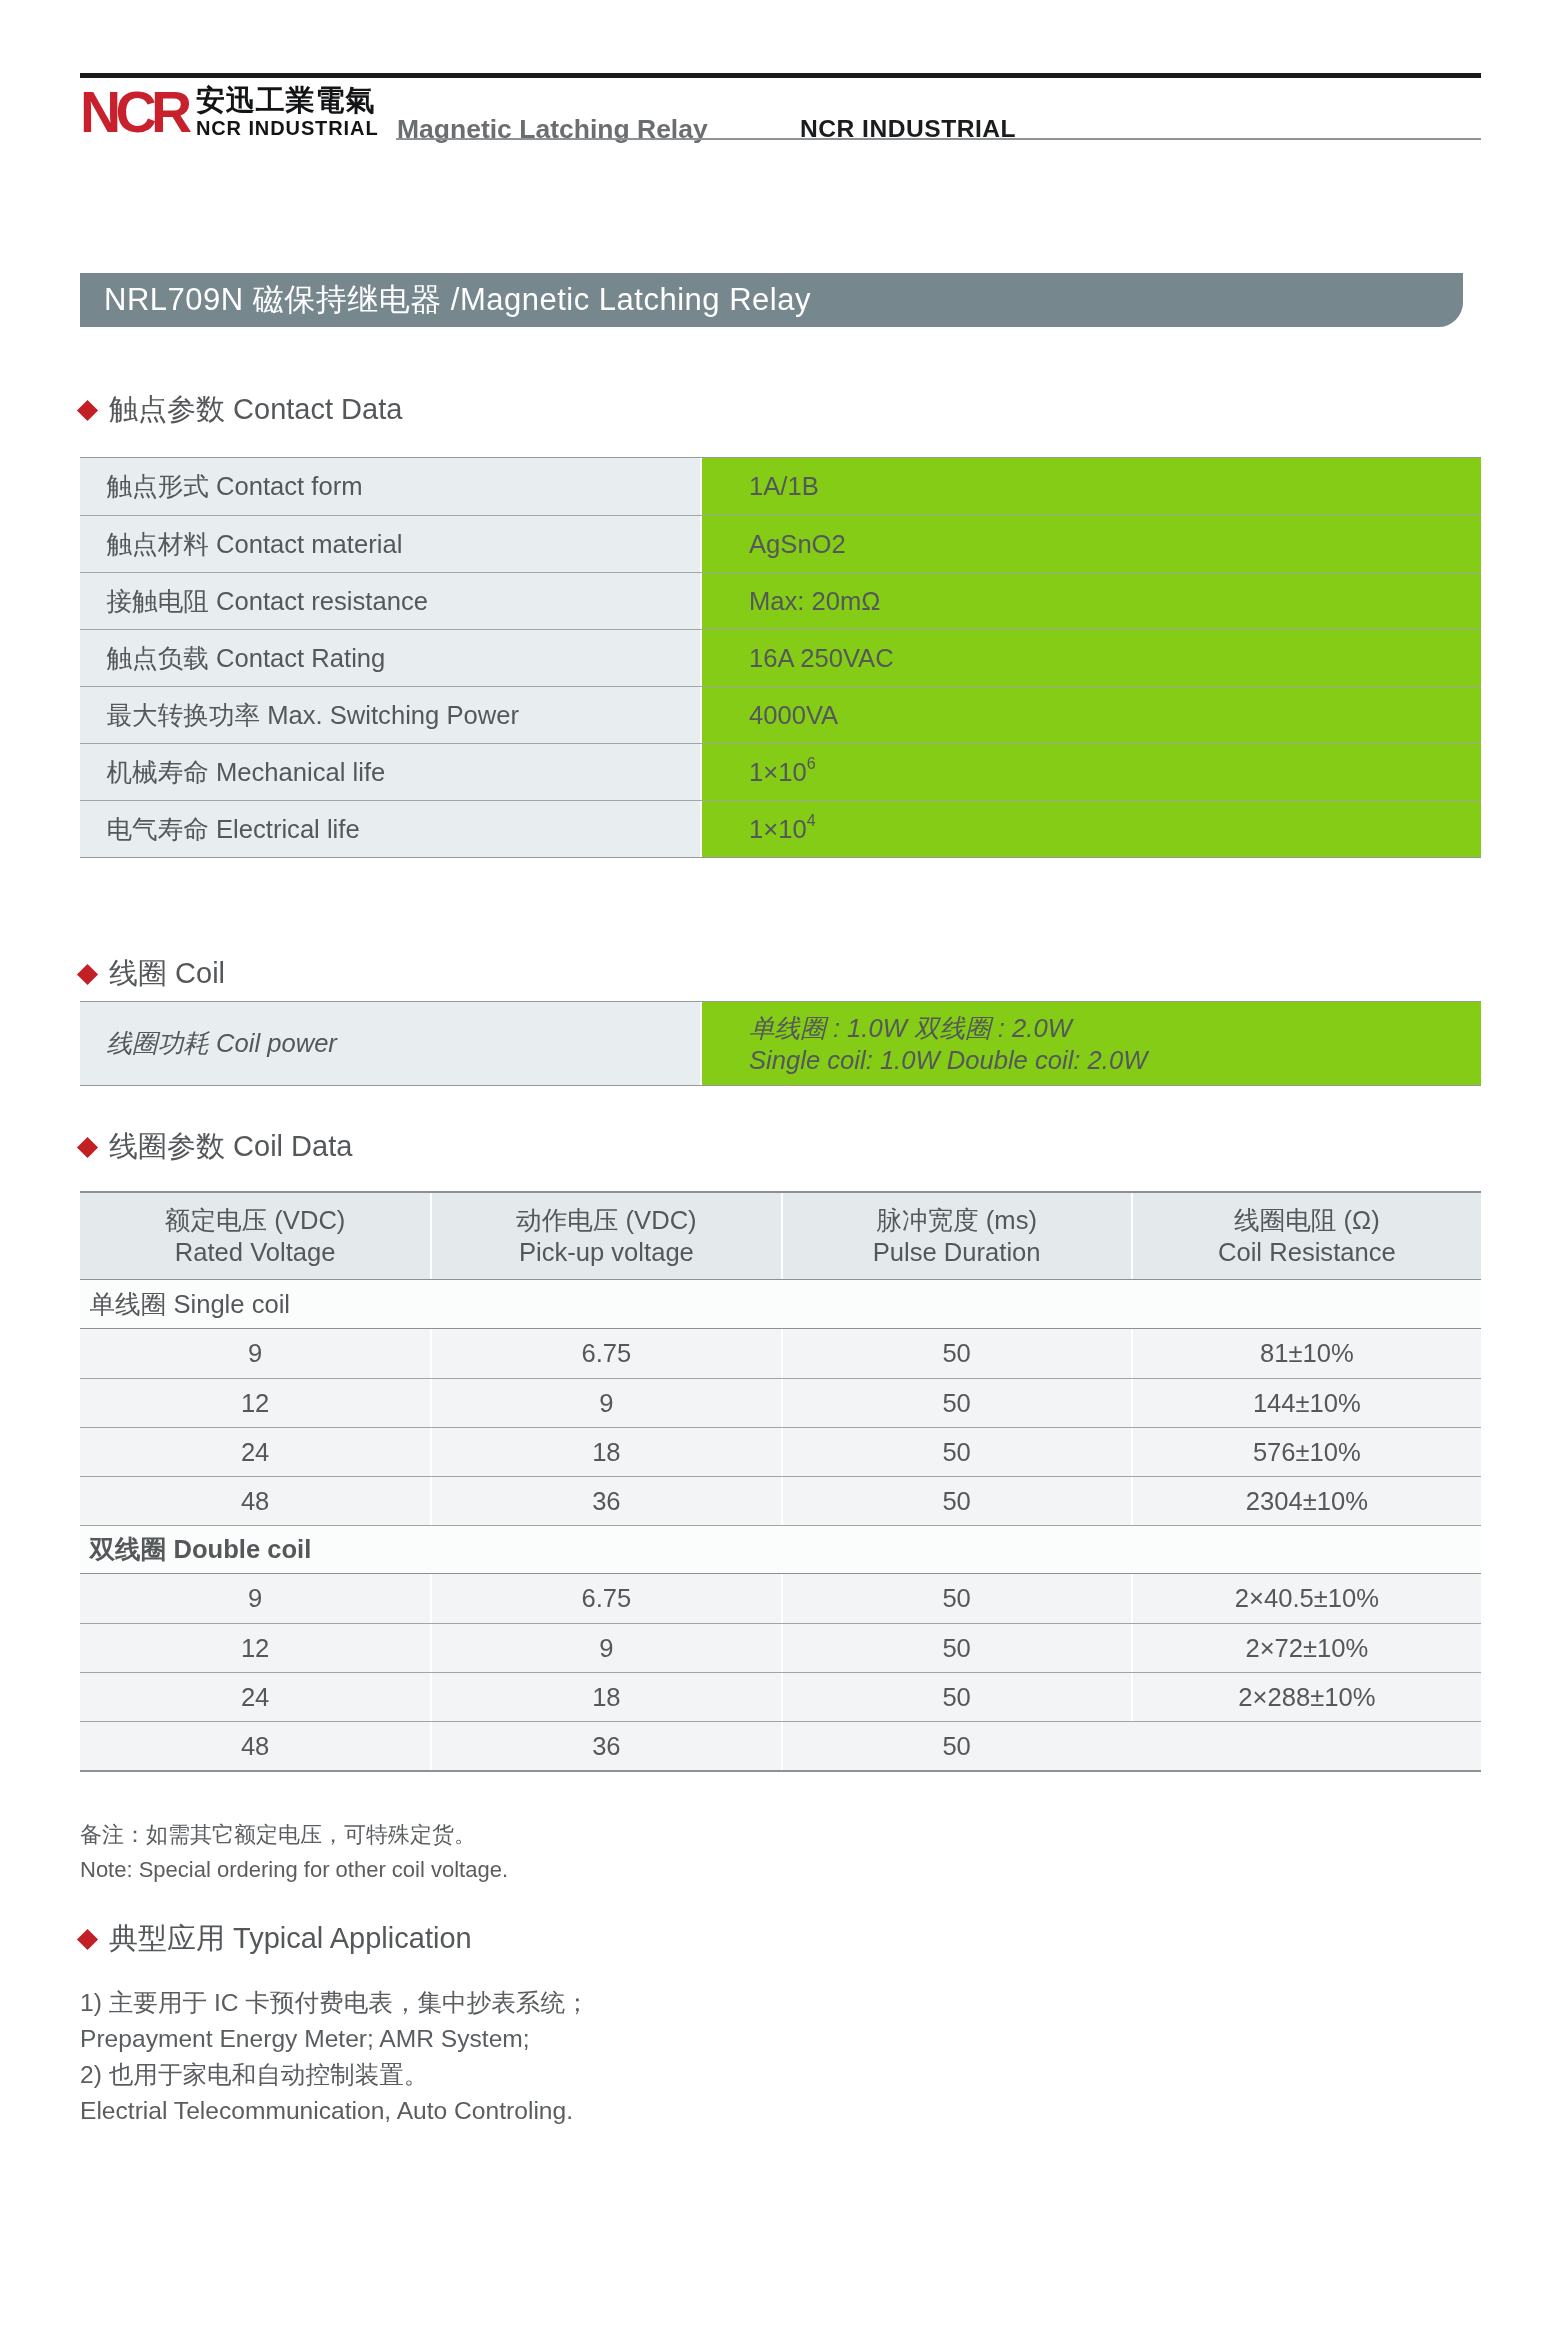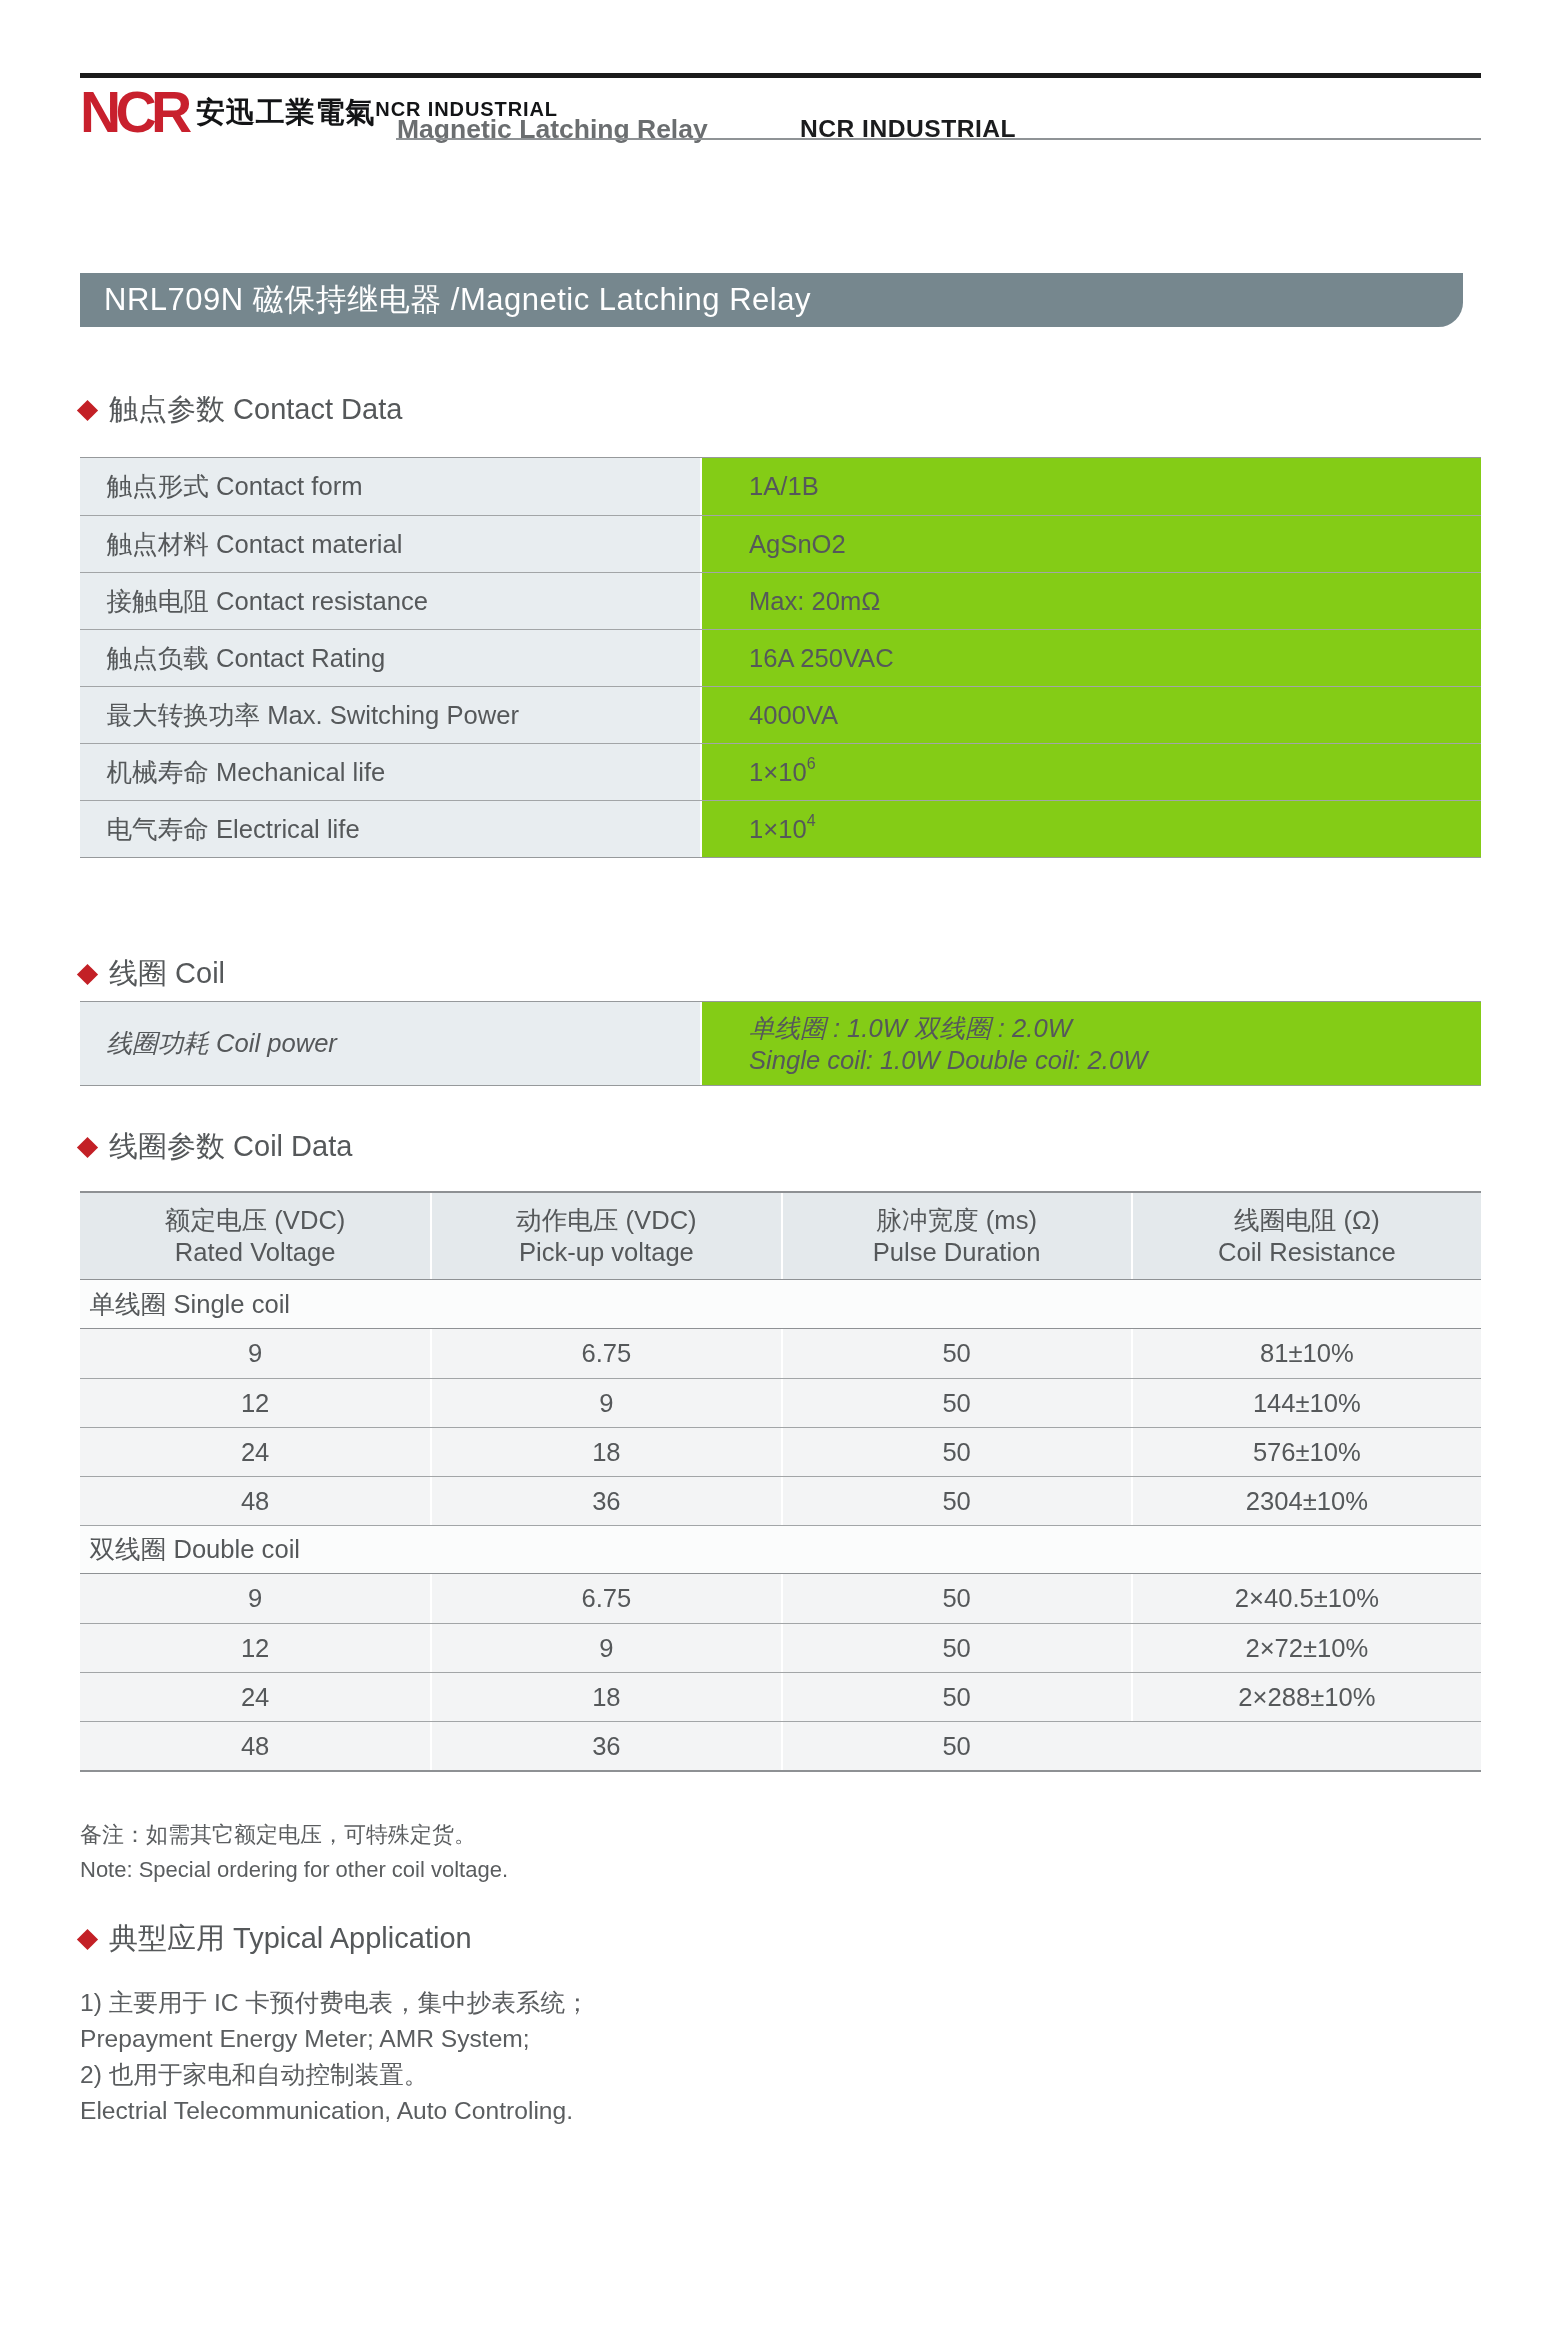--- a/index.html
+++ b/index.html
@@ -10,21 +10,21 @@
     background:#ffffff;
     font-family:"Liberation Sans", "DejaVu Sans", sans-serif;
     color:#55585A;
     overflow:hidden;
   }
 
   
   .top-rule { position:absolute; left:80px; top:73px; width:1401px; height:4.7px; background:#1b1b1b; }
   .logo { position:absolute; left:80px; top:85px; display:flex; align-items:center; gap:9.5px; }
   .logo-ncr { font-size:57px; font-weight:800; color:#C8202D; letter-spacing:-5.7px; line-height:55px; }
-  .logo-col { display:flex; flex-direction:row; justify-content:center; }
+  .logo-col { display:flex; flex-direction:column; justify-content:center; }
   .logo-zh { font-size:29px; font-weight:700; color:#131416; line-height:31px; letter-spacing:0.9px; }
   .logo-en { font-size:20px; font-weight:700; color:#131416; line-height:24px; letter-spacing:0.9px; }
   .doc-type { position:absolute; left:397px; top:114px; font-size:26.5px; color:#6B6E70;font-weight:bold; }
   .company  { position:absolute; left:800px; top:115px; font-size:24.6px; font-weight:700; color:#1b1c1e; letter-spacing:0.5px; }
   .header-rule { position:absolute; left:396px; top:138px; width:1085px; height:1.9px; background:#8f9396; }
 
   
   .title-bar {
     position:absolute; left:80px; top:273px; width:1383px; height:54px;
     background:#76878E; border-radius:0 0 24.6px 0;
@@ -56,21 +56,21 @@
   .cd-header { display:flex; height:87px; border-bottom:1.9px solid #8E9194; }
   .cd-hcell {
     width:25%; background:#E4E9EC; display:flex; flex-direction:column;
     align-items:center; justify-content:center; line-height:32px; font-size:25.6px;
   }
   .cd-hcell + .cd-hcell { border-left:2.8px solid #ffffff; }
   .cd-group-label {
     height:49px; background:#FBFCFC; display:flex; align-items:center;
     padding-left:9.5px; font-size:25.6px; border-bottom:1.9px solid #8E9194;
   }
-  .cd-group + .cd-group .cd-group-label { border-top:0.9px solid #A2A5A7; }
+  .cd-group + .cd-group .cd-group-label { border-top:0.9px solid #A2A5A7;font-weight:bold; }
   .cd-row { display:flex; height:49px; background:#F3F4F5; }
   .cd-row + .cd-row { border-top:0.9px solid #A2A5A7; }
   .cd-cell { width:25%; display:flex; align-items:center; justify-content:center; font-size:25.6px; }
   .cd-cell + .cd-cell { border-left:2.8px solid #ffffff; }
 
   
   .notes { position:absolute; left:80px; top:1791px; font-size:22px; line-height:35px; color:#5A5D5F;margin-top:26px; }
   .app-text { position:absolute; left:80px; top:1985px; font-size:24.6px; line-height:36px; color:#5A5D5F; }
 </style>
 </head>

